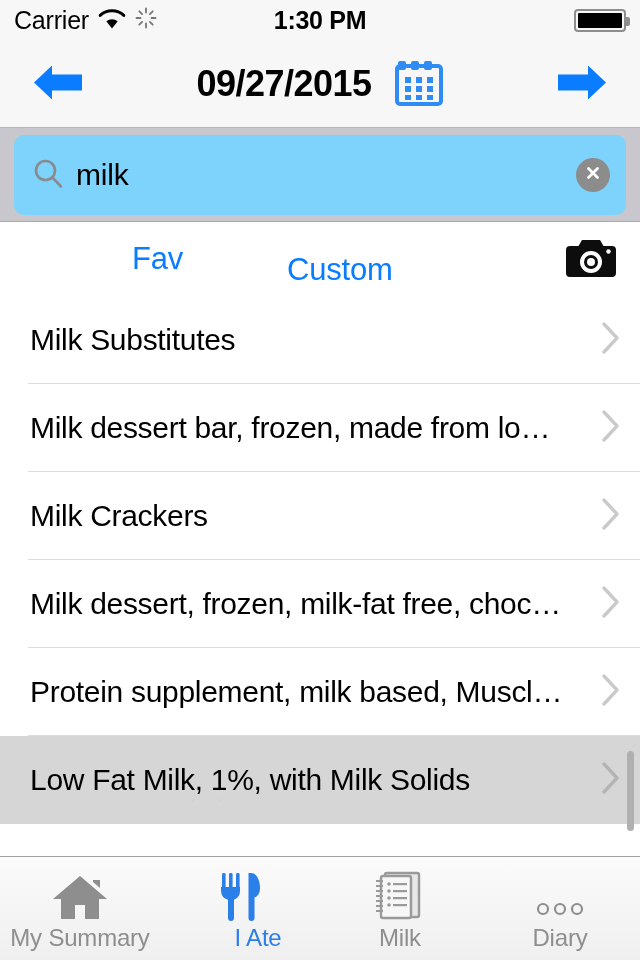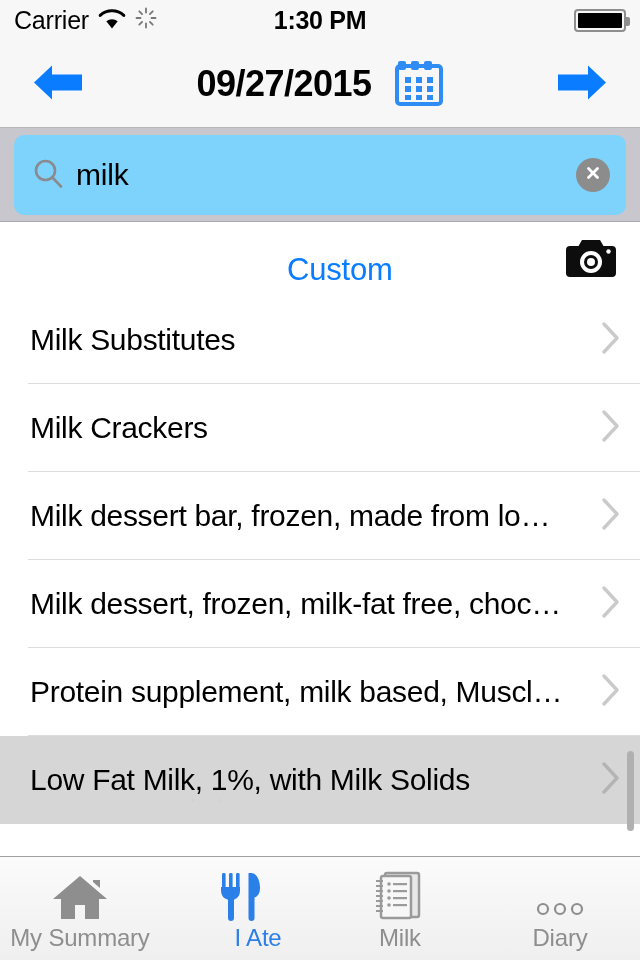--- a/index.html
+++ b/index.html
@@ -380,20 +380,21 @@
           <svg width="20" height="20" viewBox="0 0 20 20">
             <line x1="5.5" y1="5.5" x2="14.5" y2="14.5" stroke="#fff" stroke-width="2.8" stroke-linecap="round"></line>
             <line x1="14.5" y1="5.5" x2="5.5" y2="14.5" stroke="#fff" stroke-width="2.8" stroke-linecap="round"></line>
           </svg>
         </span>
       </button>
     </div>
   </div>
 
   <div class="seg-row">
+    <button class="seg-btn seg-fav">Fav</button>
     <button class="seg-btn seg-custom">Custom</button>
     <button class="camera-btn">
       <span>
         <svg width="54" height="42" viewBox="0 0 54 42">
           <path d="M18 3 h18 l3.5 6 H48 a4 4 0 0 1 4 4 v23 a4 4 0 0 1 -4 4 H6 a4 4 0 0 1 -4 -4 V13 a4 4 0 0 1 4 -4 h8.5 Z" fill="#0d0d0d"></path>
           <circle cx="27" cy="25" r="11" fill="#ffffff"></circle>
           <circle cx="27" cy="25" r="7" fill="#0d0d0d"></circle>
           <circle cx="27" cy="25" r="4" fill="#ffffff"></circle>
           <circle cx="44.5" cy="14.5" r="2.2" fill="#ffffff"></circle>
         </svg>
@@ -404,28 +405,28 @@
   <div class="list">
     <div id="rows">
         <div class="list-row">
           <span class="row-label">Milk Substitutes</span>
           <span class="chevron"><svg width="22" height="36" viewBox="0 0 22 36">
               <polyline points="4,4 17,18 4,32" fill="none" stroke="#8c8c8c" stroke-width="3.4" stroke-linecap="round" stroke-linejoin="round"></polyline>
             </svg></span>
           <span class="sep"></span>
         </div>
         <div class="list-row">
-          <span class="row-label">Milk Crackers</span>
+          <span class="row-label">Milk dessert bar, frozen, made from lo…</span>
           <span class="chevron"><svg width="22" height="36" viewBox="0 0 22 36">
               <polyline points="4,4 17,18 4,32" fill="none" stroke="#8c8c8c" stroke-width="3.4" stroke-linecap="round" stroke-linejoin="round"></polyline>
             </svg></span>
           <span class="sep"></span>
         </div>
         <div class="list-row">
-          <span class="row-label">Milk dessert bar, frozen, made from lo…</span>
+          <span class="row-label">Milk Crackers</span>
           <span class="chevron"><svg width="22" height="36" viewBox="0 0 22 36">
               <polyline points="4,4 17,18 4,32" fill="none" stroke="#8c8c8c" stroke-width="3.4" stroke-linecap="round" stroke-linejoin="round"></polyline>
             </svg></span>
           <span class="sep"></span>
         </div>
         <div class="list-row">
           <span class="row-label">Milk dessert, frozen, milk-fat free, choc…</span>
           <span class="chevron"><svg width="22" height="36" viewBox="0 0 22 36">
               <polyline points="4,4 17,18 4,32" fill="none" stroke="#8c8c8c" stroke-width="3.4" stroke-linecap="round" stroke-linejoin="round"></polyline>
             </svg></span>

